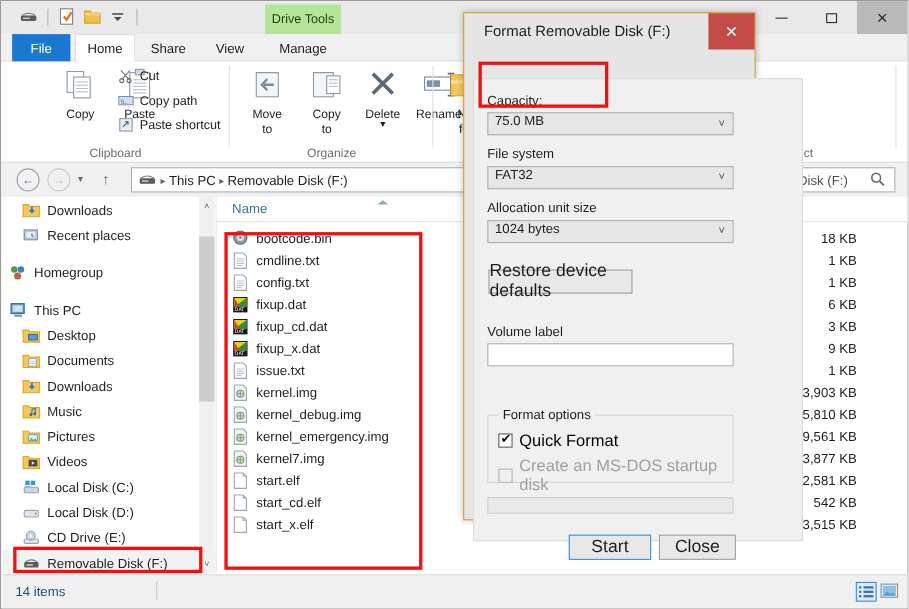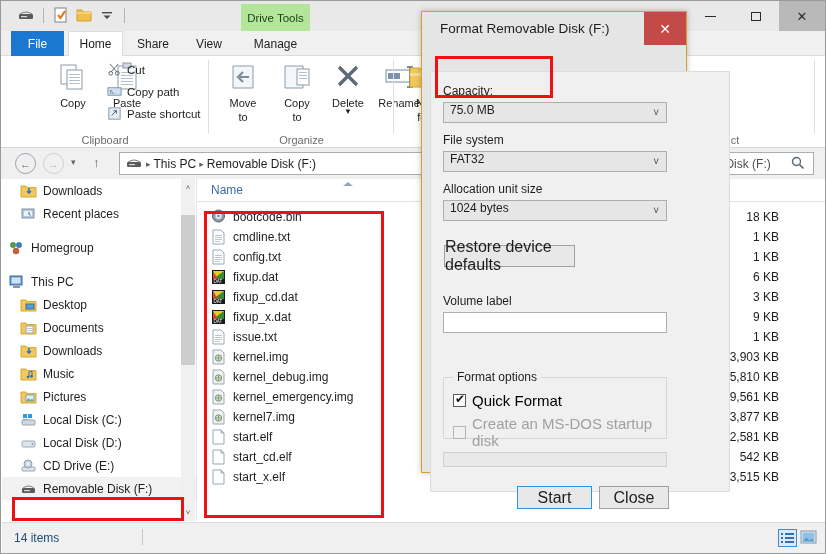--- a/index.html
+++ b/index.html
@@ -444,20 +444,30 @@
             <path d="M1 3h5l1 1.6h9V14H1z" fill="#f2c75c" stroke="#d6a830"></path>
             <rect x="6" y="6" width="8" height="6" fill="#dff0fb" stroke="#7ba7cc"></rect>
             <path d="M6 12l2.5-3 2 2 1.5-1.5 2 2.5z" fill="#76b26d"></path>
           </svg>
       </span>
       <span>Pictures</span>
     </div>
     <div class="navrow" style="padding-left:18px;">
       <span class="tree-ic">
         <svg width="17" height="16" viewBox="0 0 17 16">
+            <path d="M1 3h5l1 1.6h9V14H1z" fill="#f2c75c" stroke="#d6a830"></path>
+            <rect x="6" y="6" width="8" height="6" fill="#4a4a4a"></rect>
+            <path d="M9 7.5l2.5 1.5-2.5 1.5z" fill="#fff"></path>
+          </svg>
+      </span>
+      <span>Videos</span>
+    </div>
+    <div class="navrow" style="padding-left:18px;">
+      <span class="tree-ic">
+        <svg width="17" height="16" viewBox="0 0 17 16">
             <rect x="2" y="8" width="13" height="5" rx="1" fill="#cfd6dd" stroke="#9aa7b4"></rect>
             <g fill="#2e9bd6">
               <rect x="3" y="2" width="4" height="4"></rect>
               <rect x="8" y="2" width="4" height="4"></rect>
               <rect x="3" y="7" width="4" height="0.6"></rect>
             </g>
           </svg>
       </span>
       <span>Local Disk (C:)</span>
     </div>

